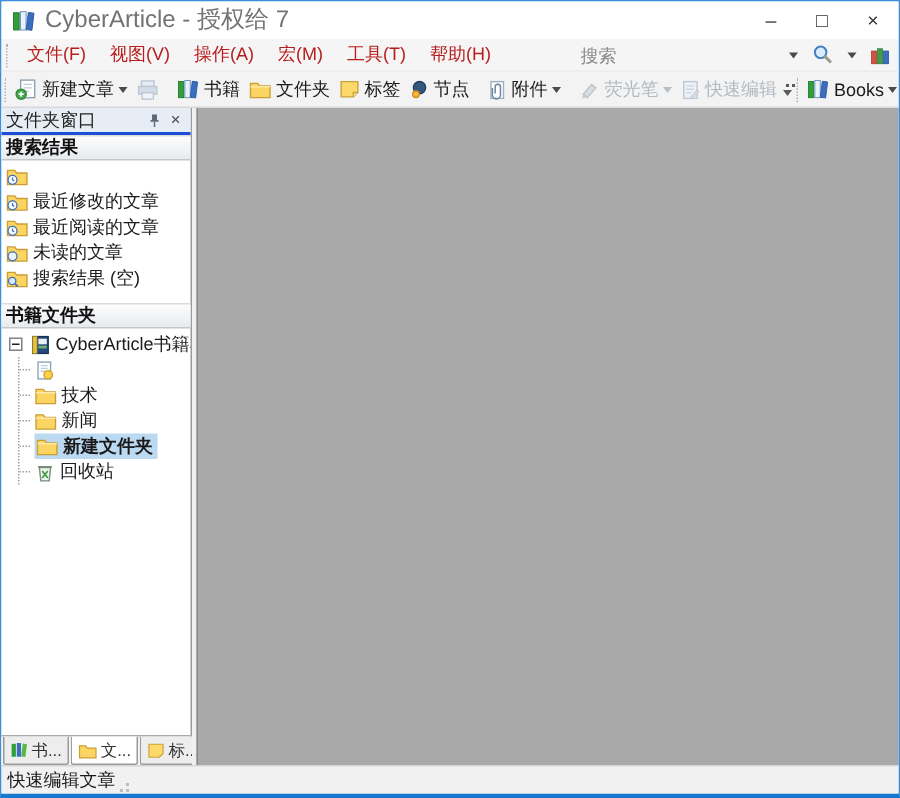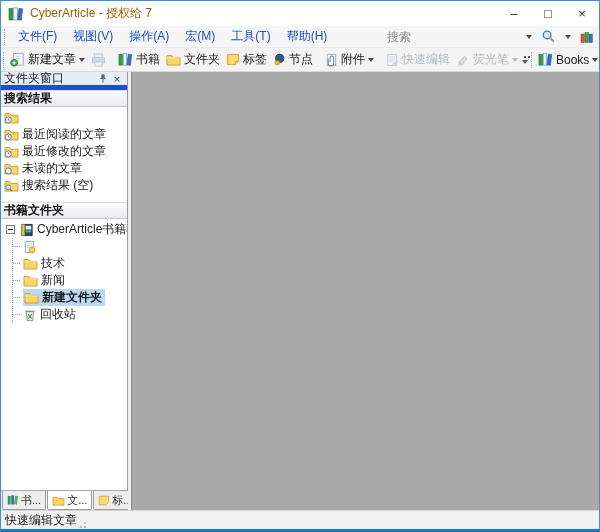--- a/index.html
+++ b/index.html
@@ -5,30 +5,30 @@
   * { box-sizing: border-box; margin: 0; padding: 0; }
   html,body { width:600px; height:532px; }
   body { font-family:"Liberation Sans","DejaVu Sans",sans-serif; font-size:12px; color:#1a1a1a; }
 
   #window { width:600px; height:532px; border:1px solid #3c8ede; border-bottom:3px solid #1778d0;
             display:flex; flex-direction:column; background:#f0f0f0; }
 
   
   .titlebar { height:25px; background:#ffffff; display:flex; align-items:center; flex:0 0 auto; }
   .titlebar .appicon { margin:0 6px 0 7px; display:flex; }
-  .title-text { font-size:12px; color:#a16207; }
+  .title-text { font-size:16px; color:#737373; }
   .win-controls { margin-left:auto; display:flex; height:100%; }
   .win-btn { width:34px; display:flex; align-items:center; justify-content:center;
              font-size:13px; color:#333; cursor:default; }
 
   
   .menubar { height:22px; background:#f5f5f5; display:flex; align-items:center; flex:0 0 auto;
              border-bottom:1px solid #ececec; }
   .menubar .mgrip { margin:0 2px 0 3px; }
-  .menu-item { padding:2px 8px; color:#1d4ed8; }
+  .menu-item { padding:2px 8px; color:#b91c1c; }
   .search-zone { margin-left:auto; display:flex; align-items:center; gap:9px; padding-right:5px; }
   .search-input { width:130px; border:none; background:transparent; font-size:12px; color:#444;
                   font-family:"Liberation Sans","DejaVu Sans",sans-serif; outline:none; }
   .search-input::placeholder { color:#8a8a8a; }
   .caret { width:0; height:0; border-left:3px solid transparent; border-right:3px solid transparent;
            border-top:4px solid #4a4a4a; display:inline-block; }
   .caret.dis { border-top-color:#b6bec6; }
 
   
   .toolbar { height:24px; background:#f3f3f3; border-bottom:1px solid #d9d9d9; display:flex;
@@ -44,21 +44,21 @@
   .ochev { width:0; height:0; border-left:3px solid transparent; border-right:3px solid transparent;
            border-top:4px solid #5a5a5a; }
 
   
   .content { flex:1 1 auto; display:flex; min-height:0; }
   .sidebar { width:127px; background:#ffffff; border-right:1px solid #9b9b9b; display:flex;
              flex-direction:column; min-height:0; }
   .splitter { width:3px; background:#f0f0f0; }
   .main-canvas { flex:1; background:#a9a9a9; border-left:1px solid #8a8a8a; }
 
-  .panel-header { height:18px; flex:0 0 auto; background:#e7edf5; border-bottom:5px solid #1d4ed8;
+  .panel-header { height:18px; flex:0 0 auto; background:#e7edf5; border-bottom:2px solid #1d4ed8;
                   display:flex; align-items:center; padding:0 3px; }
   .panel-title { font-size:12px; color:#222; flex:1; overflow:hidden; white-space:nowrap; }
   .ph-btn { width:14px; display:flex; align-items:center; justify-content:center; color:#444;
             font-size:11px; }
 
   .section-header { height:17px; flex:0 0 auto; background:linear-gradient(#fdfdfe,#e7eaee);
                     border-top:1px solid #dcdcdc; border-bottom:1px solid #c6c6c6;
                     display:flex; align-items:center; padding-left:3px; font-weight:bold; color:#111; }
   .list { padding:2px 0 8px 0; }
   .item { height:17px; display:flex; align-items:center; gap:3px; padding-left:3px;
@@ -224,38 +224,38 @@
         </svg>
       </span>
       <span class="lbl">附件</span>
       <span class="caret"></span>
     </span>
 
     <span class="tsep"></span>
 
     <span class="tbtn disabled">
       <span>
+        <svg width="14" height="13" viewBox="0 0 15 14">
+          <path d="M3 10.5l6-7 3 2.5-6 7z" fill="#d7dde3" stroke="#b8c2cc"></path>
+          <path d="M3 10.5l-1 3.2 3.2-.8z" fill="#c6cdd4"></path>
+        </svg>
+      </span>
+      <span class="lbl">荧光笔</span>
+      <span class="caret dis"></span>
+    </span>
+
+    <span class="tbtn disabled">
+      <span>
         <svg width="13" height="14" viewBox="0 0 14 15">
           <rect x="2" y="1.5" width="9.5" height="12" fill="#eef2f6" stroke="#bcc8d6"></rect>
           <path d="M4 4.5h5.5M4 7h5.5M4 9.5h3.5" stroke="#ccd6e0"></path>
           <path d="M7 12.5l4.5-5 1.5 1.3-4.5 5z" fill="#d7dde3" stroke="#b8c2cc" stroke-width="0.6"></path>
         </svg>
       </span>
       <span class="lbl">快速编辑</span>
-    </span>
-
-    <span class="tbtn disabled">
-      <span>
-        <svg width="14" height="13" viewBox="0 0 15 14">
-          <path d="M3 10.5l6-7 3 2.5-6 7z" fill="#d7dde3" stroke="#b8c2cc"></path>
-          <path d="M3 10.5l-1 3.2 3.2-.8z" fill="#c6cdd4"></path>
-        </svg>
-      </span>
-      <span class="lbl">荧光笔</span>
-      <span class="caret dis"></span>
     </span>
 
     <span class="overflow">
       <span class="odots"></span>
         <span class="ochev"></span>
     </span>
 
     <span class="tgrip"></span>
 
     <span class="tbtn">
@@ -302,31 +302,31 @@
           </span>
         </div>
         <div class="item">
           <span>
             <svg width="15" height="13" viewBox="0 0 16 14">
               <path d="M1 2.8h5.2l1.4 1.9H15v8.3H1z" fill="#fcd462" stroke="#c99f35"></path>
               <circle cx="4.6" cy="9.6" r="3.2" fill="#fff" stroke="#3a6fc0" stroke-width="0.9"></circle>
               <path d="M4.6 7.9v1.7l1.3.8" stroke="#3a6fc0" fill="none" stroke-width="0.9"></path>
             </svg>
           </span>
-          <span>最近阅读的文章</span>
+          <span>最近修改的文章</span>
         </div>
         <div class="item">
           <span>
             <svg width="15" height="13" viewBox="0 0 16 14">
               <path d="M1 2.8h5.2l1.4 1.9H15v8.3H1z" fill="#fcd462" stroke="#c99f35"></path>
               <circle cx="4.6" cy="9.6" r="3.2" fill="#fff" stroke="#3a6fc0" stroke-width="0.9"></circle>
               <path d="M4.6 7.9v1.7l1.3.8" stroke="#3a6fc0" fill="none" stroke-width="0.9"></path>
             </svg>
           </span>
-          <span>最近修改的文章</span>
+          <span>最近阅读的文章</span>
         </div>
         <div class="item">
           <span>
             <svg width="15" height="13" viewBox="0 0 16 14">
               <path d="M1 2.8h5.2l1.4 1.9H15v8.3H1z" fill="#fcd462" stroke="#c99f35"></path>
               <circle cx="4.6" cy="9.6" r="3.2" fill="#eaf2fb" stroke="#3a6fc0" stroke-width="0.9"></circle>
             </svg>
           </span>
           <span>未读的文章</span>
         </div>

